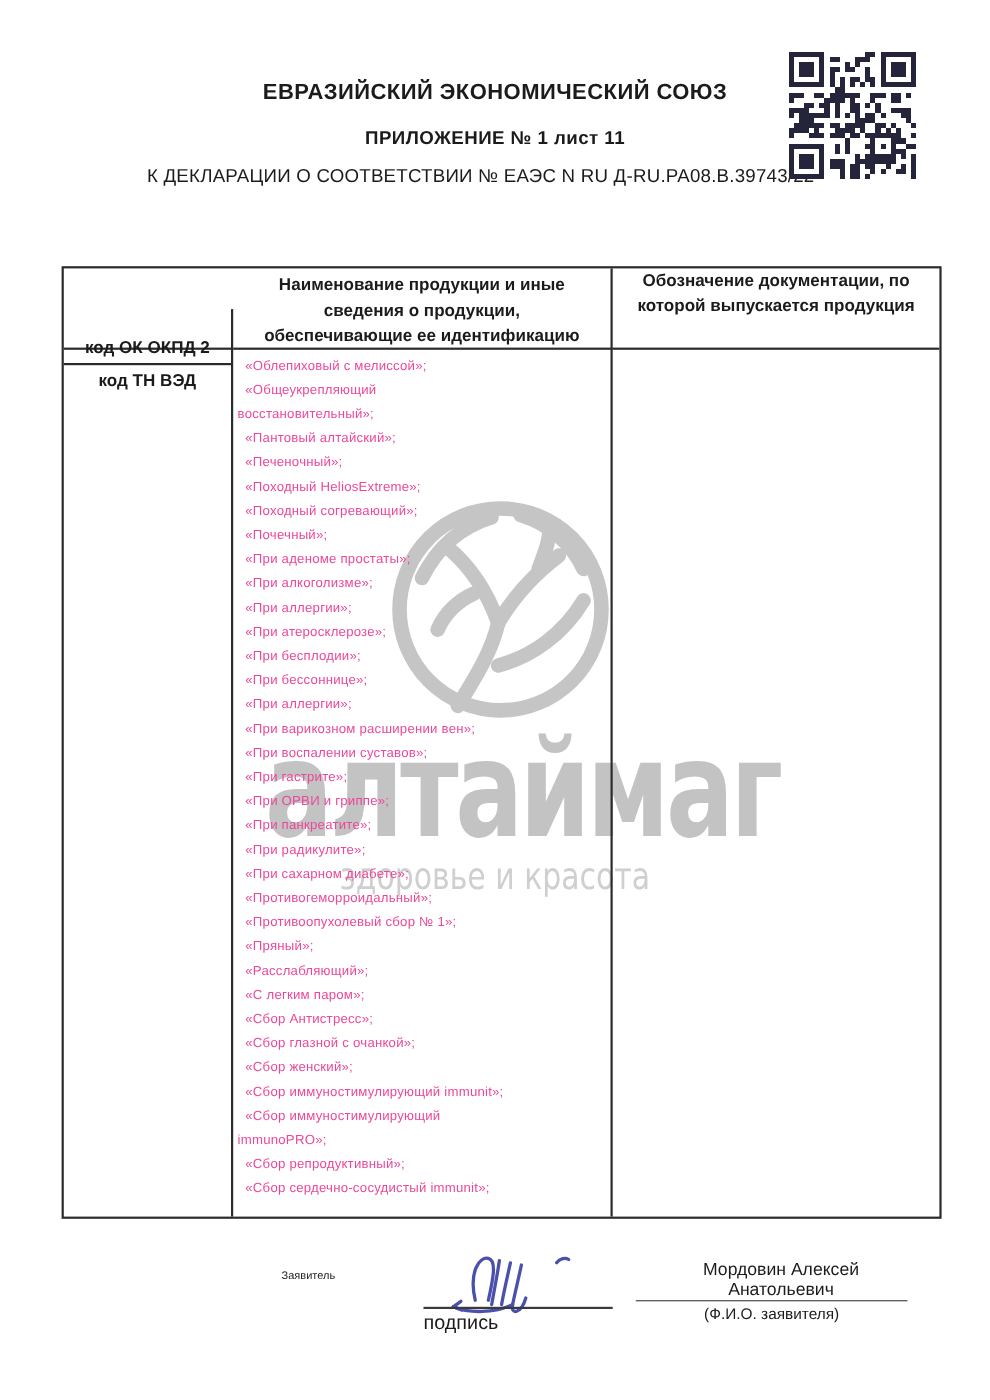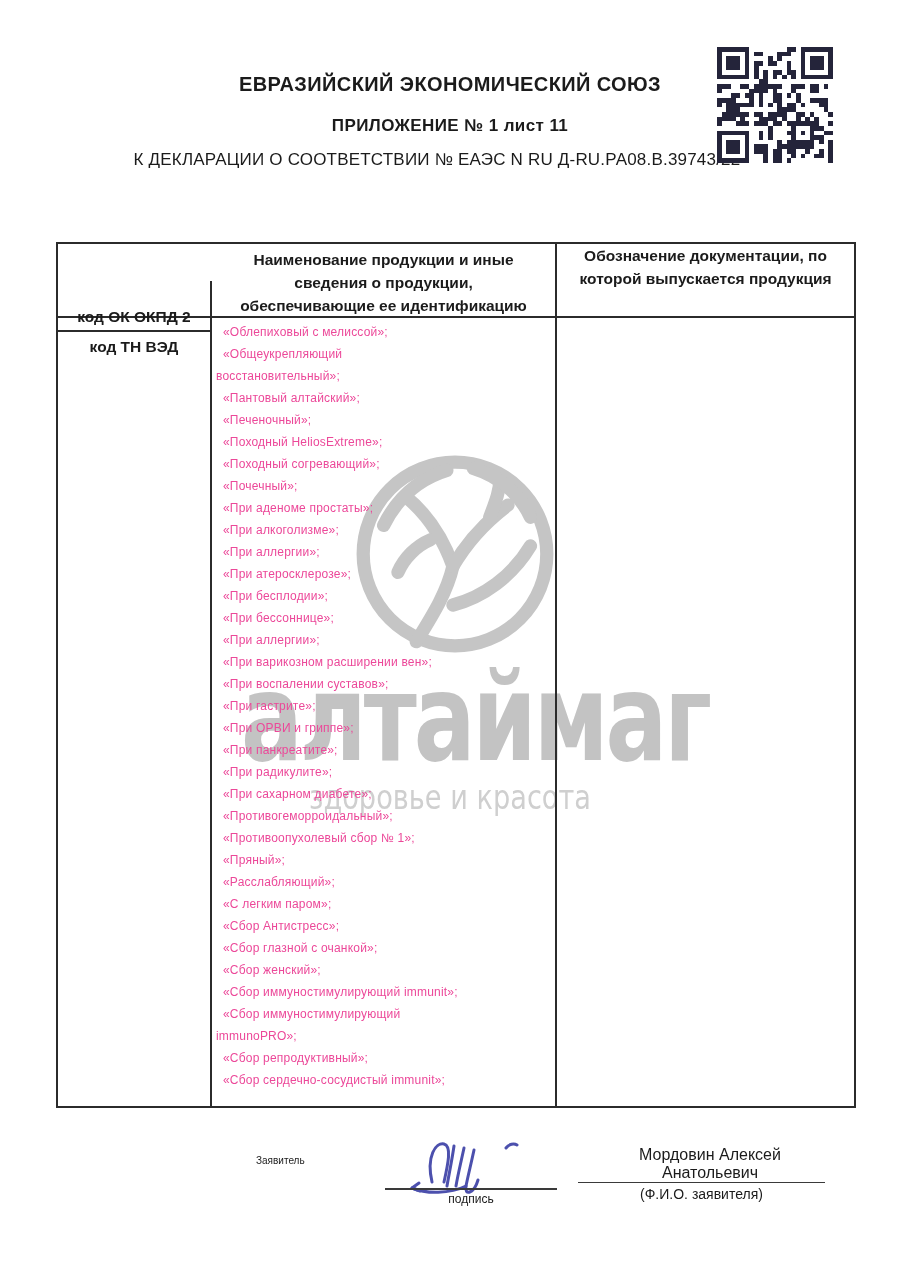--- a/index.html
+++ b/index.html
@@ -50,21 +50,21 @@
   .th3{padding-top:0;}
   .pre{white-space:pre-line;}
   .products{padding:3px 2px 0 4px;}
   .product{
     margin:0;font-size:12px;line-height:22px;letter-spacing:.2px;
     text-indent:7px;white-space:pre-line;color:#ec4899;
   }
   
   .applicant{left:256px;top:1155px;font-size:10px;}
   .sigline{left:385px;top:1188px;width:172px;border-top:2px solid #3a3a3a;}
-  .sigcap{left:385px;top:1192px;width:172px;text-align:center;font-size:12px;}
+  .sigcap{left:385px;top:1192px;width:172px;font-size:18px;}
   .sig{left:402px;top:1136px;width:124px;height:64px;}
   .nameblock{left:590px;top:1146px;width:240px;text-align:center;font-size:16px;line-height:18px;}
   .nameline{left:578px;top:1182px;width:247px;border-top:1.5px solid #3a3a3a;}
   .namecap{left:578px;top:1186px;width:247px;text-align:center;font-size:14px;}
 </style>
 </head>
 <body>
 
 <div class="abs wm wm-logo">
   <svg viewBox="0 0 200 200" fill="none" stroke="#c5c5c5" stroke-width="13" stroke-linecap="round">

